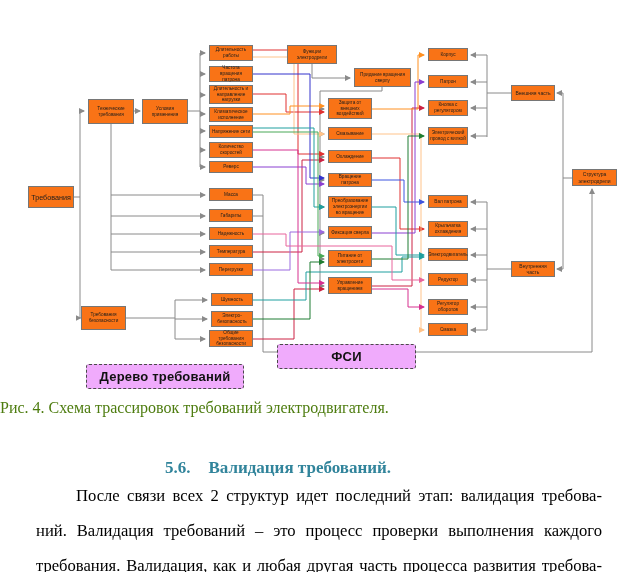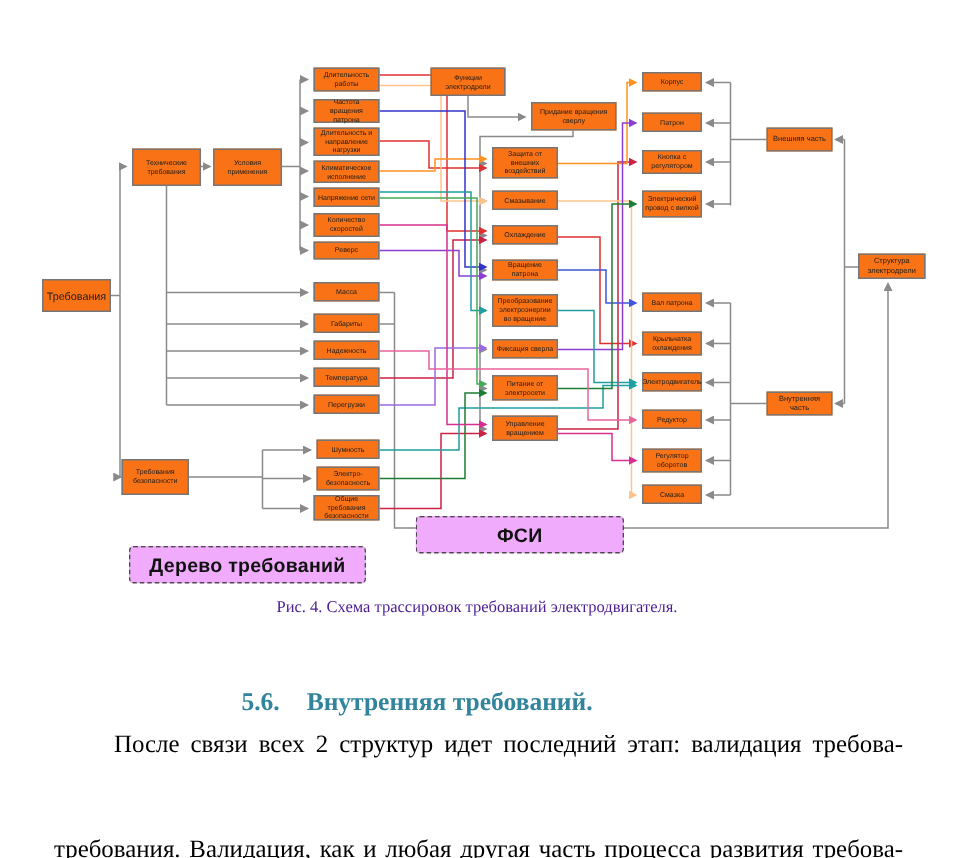--- a/index.html
+++ b/index.html
@@ -7,22 +7,22 @@
   .page{position:relative;width:636px;height:572px;background:#fff;}
   svg.wires{position:absolute;left:0;top:0;z-index:1;}
   .bx{position:absolute;box-sizing:border-box;border:1px solid #767676;background:#f97316;
       display:flex;align-items:center;justify-content:center;text-align:center;
       font-size:4.7px;line-height:1.25;color:#1d1d1d;padding:1px;z-index:2;}
   .rootbx{font-size:7.2px;}
   .midbx{font-size:5px;}
   .group{position:absolute;box-sizing:border-box;border:1.5px dashed #4a4a4a;border-radius:3px;
       display:flex;align-items:center;justify-content:center;font-weight:bold;font-size:13px;
       color:#111;background:#f0abfc;z-index:2;letter-spacing:.2px;}
-  .caption{position:absolute;left:0;right:0;top:399px;text-align:center;
-      font-family:"Liberation Serif",serif;font-size:11px;color:#4c1d95;z-index:2;}
+  .caption{position:absolute;left:0;right:0;top:399px;text-align:left;
+      font-family:"Liberation Serif",serif;font-size:16px;color:#4d7c0f;z-index:2;}
   .heading{position:absolute;left:0;right:80px;top:458px;text-align:center;
       font-family:"Liberation Serif",serif;font-weight:bold;font-size:17px;color:#31849b;z-index:2;}
   .heading .num{margin-right:18px;}
   .tline{position:absolute;left:36px;right:34px;font-family:"Liberation Serif",serif;
       font-size:16.6px;color:#000;text-align:justify;text-align-last:justify;z-index:2;}
   .t1{top:486px;text-indent:40px;}
   .t2{top:521px;}
   .t3{top:556px;}
 </style>
 </head>
@@ -174,19 +174,20 @@
   <div class="bx midbx" style="left:511px;top:85px;width:44px;height:16px">Внешняя часть</div>
   <div class="bx midbx" style="left:511px;top:261px;width:44px;height:16px">Внутренняя часть</div>
   <div class="bx midbx" style="left:572px;top:169px;width:45px;height:17px">Структура электродрели</div>
 
   <div class="group" style="left:86px;top:364px;width:158px;height:25px">Дерево требований</div>
   <div class="group" style="left:277px;top:344px;width:139px;height:25px">ФСИ</div>
 
   <div class="caption">Рис. 4. Схема трассировок требований электродвигателя.</div>
 
   <div class="heading">
-    <span class="num">5.6.</span><span>Внутренняя требований.</span>
+    <span class="num">5.6.</span><span>Валидация требований.</span>
   </div>
 
   <div class="tline t1">После связи всех 2 структур идет последний этап: валидация требова-</div>
+  <div class="tline t2">ний. Валидация требований – это процесс проверки выполнения каждого</div>
   <div class="tline t3">требования. Валидация, как и любая другая часть процесса развития требова-</div>
 
 </div>
 
 </body></html>

